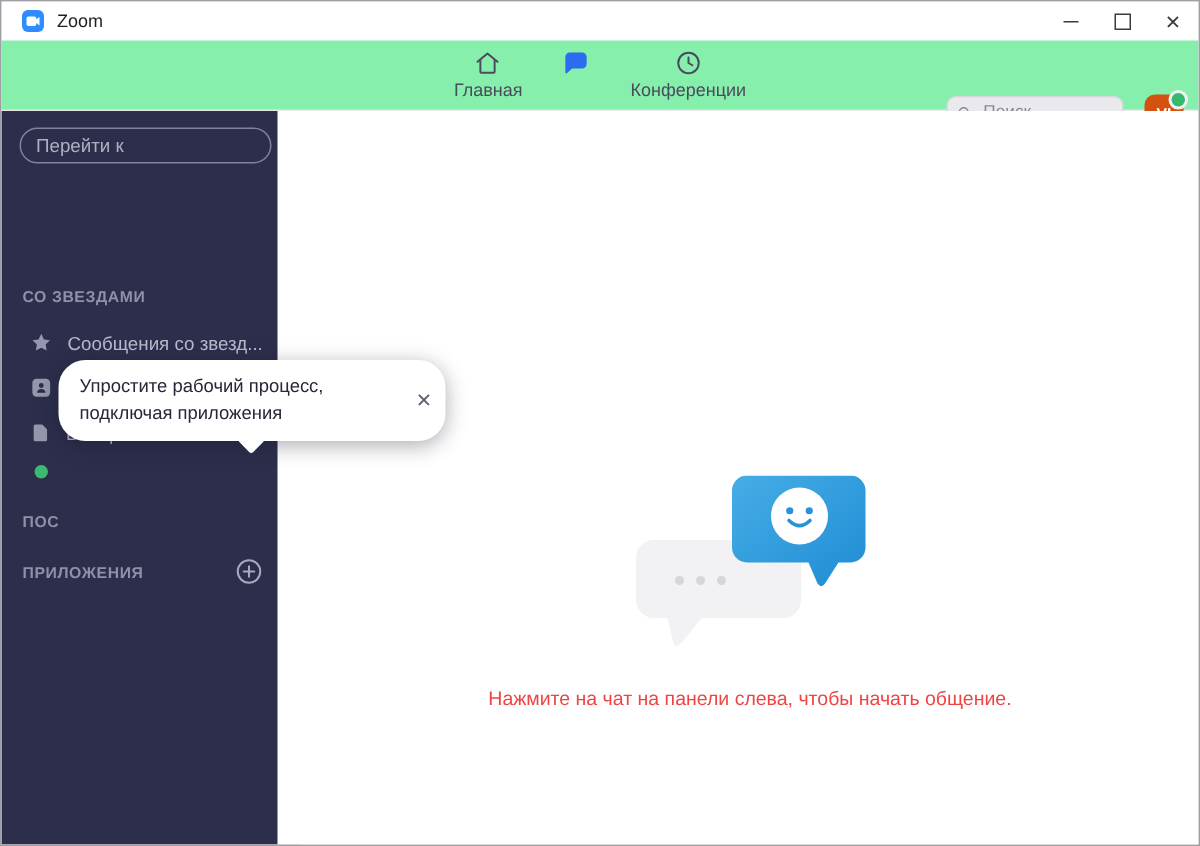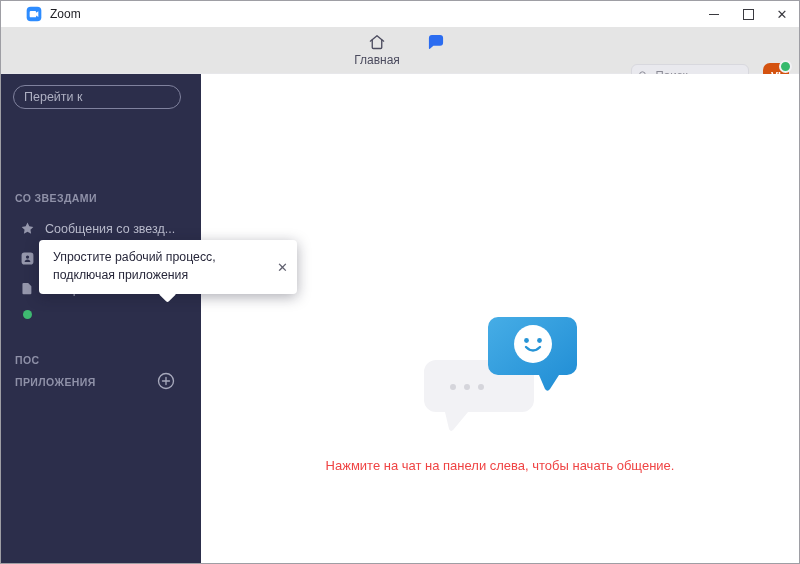--- a/index.html
+++ b/index.html
@@ -1,57 +1,57 @@
 <!DOCTYPE html>
 <html><head>
 <meta charset="utf-8">
 <style>
   html,body{margin:0;padding:0;background:#d9d9d9;font-family:"Liberation Sans",sans-serif;}
   .window{position:relative;width:800px;height:564px;background:#fff;border:1px solid #9e9ea4;box-sizing:border-box;overflow:hidden;}
 
   
-  .titlebar{position:absolute;left:0;top:0;right:0;height:26px;background:#ffffff;display:flex;align-items:center;margin-left:12px;}
+  .titlebar{position:absolute;left:0;top:0;right:0;height:26px;background:#ffffff;display:flex;align-items:center;}
   .app-logo{width:16px;height:16px;margin-left:13px;flex:0 0 auto;}
   .app-title{margin-left:8px;font-size:12px;color:#1f1f24;}
   .win-controls{margin-left:auto;display:flex;height:100%;}
   .win-btn{width:34px;height:100%;display:flex;align-items:center;justify-content:center;cursor:default;}
   .glyph-min{width:10px;height:1px;background:#3a3a40;}
   .glyph-max{width:9px;height:9px;border:1px solid #3a3a40;}
   .glyph-close{font-size:13px;color:#3a3a40;line-height:1;}
 
   
-  .navbar{position:absolute;left:0;top:26px;right:0;height:47px;background:#e5e5e5;border-bottom:1px solid #e7e7ea;box-sizing:border-box;}
+  .navbar{position:absolute;left:0;top:26px;right:0;height:47px;background:#86efac;border-bottom:1px solid #e7e7ea;box-sizing:border-box;}
   .tabs{position:absolute;left:0;right:0;top:5px;display:flex;justify-content:center;gap:26px;}
   .tab{display:flex;flex-direction:column;align-items:center;gap:1px;color:#4b4b5e;cursor:pointer;}
   .tab .tab-label{font-size:12px;color:#4b4b5e;}
   .tab.active,.tab.active .tab-label{color:#2b6cf0;gap:20px;}
   .tab svg{display:block;}
   .nav-search{position:absolute;left:630px;top:37px;width:118px;height:22px;background:#e9e9ee;border:1px solid #d8d8de;border-radius:6px;display:flex;align-items:center;box-sizing:border-box;padding:0 6px;}
   .nav-search input{border:none;outline:none;background:transparent;width:100%;font-size:11.5px;color:#3c3c46;margin-left:5px;font-family:"Liberation Sans",sans-serif;}
   .nav-search input::placeholder{color:#8a8a95;}
   .avatar{position:absolute;left:762px;top:36px;width:26px;height:26px;background:#d4520f;border-radius:7px;display:flex;align-items:center;justify-content:center;cursor:pointer;}
   .avatar-initials{color:#fff;font-size:10.5px;font-weight:bold;}
   .presence-dot{position:absolute;right:-3px;top:-3px;width:9px;height:9px;background:#35b96d;border:2px solid #f1f1f4;border-radius:50%;}
 
   
-  .sidebar{position:absolute;left:0;top:73px;bottom:0;width:200px;background:#2c2e4b;}
+  .sidebar{position:absolute;left:0;top:73px;bottom:0;width:184px;background:#2c2e4b;}
   .mainarea{position:absolute;left:200px;top:73px;right:0;bottom:0;background:#ffffff;}
 
   
   .jump-input{position:absolute;left:12px;top:11px;width:168px;height:24px;box-sizing:border-box;background:transparent;border:1px solid #80829e;border-radius:12px;color:#c6c8d6;font-size:12.5px;padding:0 10px;outline:none;font-family:"Liberation Sans",sans-serif;}
   .jump-input::placeholder{color:#aeb0c2;}
   .side-header{position:absolute;left:14px;font-size:10.5px;font-weight:bold;letter-spacing:.4px;color:#8f91a8;}
   .side-item{position:absolute;left:19px;display:flex;align-items:center;gap:10px;color:#b9bbcc;cursor:pointer;justify-content:space-between;}
   .side-item .item-label{font-size:12.5px;white-space:nowrap;}
   .side-item svg{display:block;flex:0 0 auto;}
   .presence-green{width:9px;height:9px;border-radius:50%;background:#3eb971;margin-left:3px;}
   .add-apps-btn{position:absolute;left:155px;top:297px;width:20px;height:20px;cursor:pointer;}
 
   
-  .tooltip{position:absolute;left:38px;top:239px;width:258px;box-sizing:border-box;background:#fff;border-radius:4px;box-shadow:0 3px 14px rgba(20,20,40,.35);padding:9px 30px 9px 14px;z-index:30;}
+  .tooltip{position:absolute;left:38px;top:239px;width:258px;box-sizing:border-box;background:#fff;border-radius:18px;box-shadow:0 3px 14px rgba(20,20,40,.35);padding:9px 30px 9px 14px;z-index:30;}
   .tooltip-text{font-size:12.3px;line-height:1.45;color:#27273a;}
   .tooltip-close{position:absolute;right:9px;top:50%;transform:translateY(-50%);font-size:13px;color:#60606f;cursor:pointer;line-height:1;}
   .tooltip-arrow{position:absolute;left:122px;bottom:-6px;width:13px;height:13px;background:#fff;transform:rotate(45deg);border-radius:2px;}
   .watermark{position:absolute;left:226px;top:289px;font-size:14.5px;font-weight:bold;color:#0b0b0b;z-index:6;letter-spacing:.2px;}
   .caption{position:absolute;left:0;right:0;top:384px;text-align:center;font-size:13px;color:#ef4444;}
   .bubble-gray{position:absolute;left:222px;top:285px;z-index:1;}
   .bubble-blue{position:absolute;left:286px;top:243px;z-index:2;}
 </style>
 </head>
 <body>
@@ -85,20 +85,27 @@
           <path d="M6.3 9.6 V18.5 a1.3 1.3 0 0 0 1.3 1.3 h8.8 a1.3 1.3 0 0 0 1.3-1.3 V9.6"></path>
         </svg>
         <span class="tab-label">Главная</span>
       </div>
       <div class="tab active">
         <svg width="20" height="20" viewBox="0 0 24 24" fill="currentColor">
           <path d="M3.5 7.2 a3.6 3.6 0 0 1 3.6-3.6 h9.8 a3.6 3.6 0 0 1 3.6 3.6 v5.6 a3.6 3.6 0 0 1-3.6 3.6 h-8 l-4.2 3.7 a0.7 0.7 0 0 1-1.2-0.5 z"></path>
         </svg>
         <span class="tab-label">Чат</span>
       </div>
+      <div class="tab">
+        <svg width="20" height="20" viewBox="0 0 24 24" fill="none" stroke="currentColor" stroke-width="1.6" stroke-linecap="round">
+          <circle cx="12" cy="12" r="8.2"></circle>
+          <path d="M12 7.6 V12 l3.1 1.8"></path>
+        </svg>
+        <span class="tab-label">Конференции</span>
+      </div>
     </div>
     <div class="nav-search">
       <svg width="13" height="13" viewBox="0 0 16 16" fill="none" stroke="#8a8a95" stroke-width="1.5" stroke-linecap="round">
         <circle cx="6.8" cy="6.8" r="4.4"></circle>
         <path d="M10.2 10.2 L14 14"></path>
       </svg>
       <input type="text" placeholder="Поиск" style="">
     </div>
     <div class="avatar">
       <span class="avatar-initials">VI</span>
@@ -131,21 +138,21 @@
       <svg width="14" height="15" viewBox="0 0 24 24" fill="#9597ac">
         <path d="M6 2.5 h8 l5.5 5.5 v12 a1.8 1.8 0 0 1-1.8 1.8 H6 a1.8 1.8 0 0 1-1.8-1.8 V4.3 A1.8 1.8 0 0 1 6 2.5 z"></path>
       </svg>
       <span class="item-label">Все файлы</span>
     </div>
 
     <div class="side-item" style="top:236px">
       <span class="presence-green"></span>
     </div>
 
-    <div class="side-header" style="top:280px">ПОС</div>
+    <div class="side-header" style="top:268px">ПОС</div>
 
     <div class="side-header" style="top:302px">ПРИЛОЖЕНИЯ</div>
     <svg class="add-apps-btn" viewBox="0 0 24 24" fill="none" stroke="#a7a9bc" stroke-width="1.6" stroke-linecap="round">
       <circle cx="12" cy="12" r="9"></circle>
       <path d="M12 7.8 V16.2 M7.8 12 H16.2"></path>
     </svg>
   </aside>
 
   <main class="mainarea">
 

